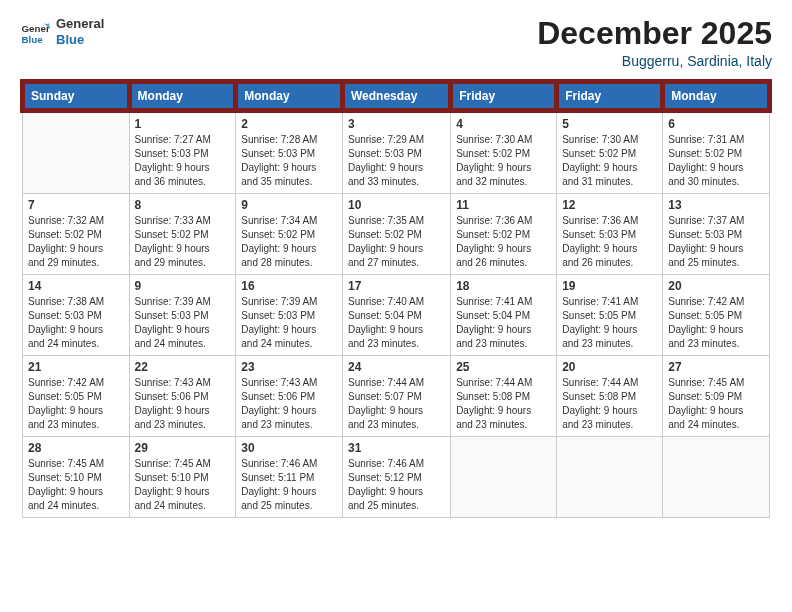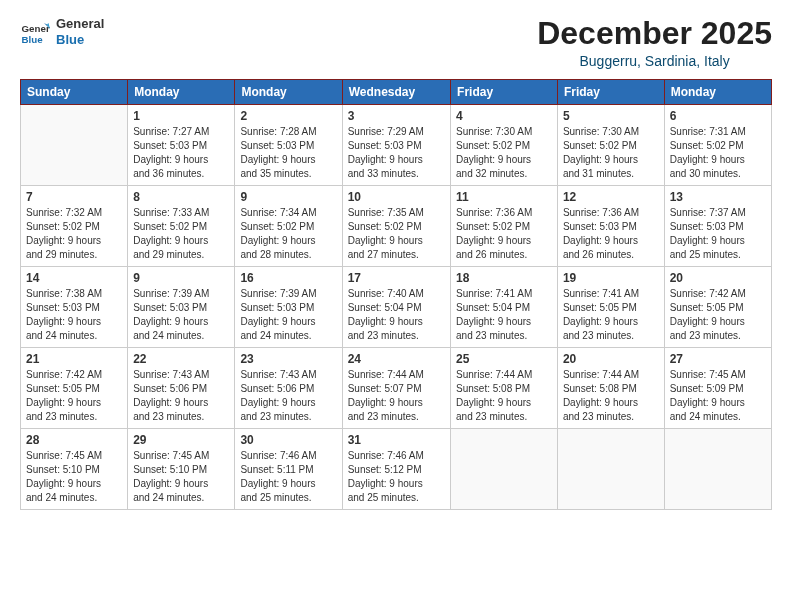--- a/index.html
+++ b/index.html
@@ -23,21 +23,21 @@
     .logo {
       display: flex;
       align-items: center;
       gap: 4px;
     }
     .logo-icon {
       width: 30px;
       height: 30px;
     }
     .title-block {
-      text-align: center;
+      text-align: right;
     }
     .month-title {
       font-size: 32px;
       font-weight: bold;
       color: #222;
       line-height: 1.1;
     }
     .location {
       font-size: 14px;
       color: #0c4a6e;
@@ -48,21 +48,21 @@
       border-collapse: collapse;
       font-size: 10.5px;
     }
     .calendar th {
       background-color: #2a6db5;
       color: #fff;
       text-align: left;
       padding: 5px 6px;
       font-size: 12px;
       font-weight: bold;
-      border: 1px solid #7f1d1d;
+      border: 5px solid #7f1d1d;
     }
     .calendar td {
       border: 1px solid #ccc;
       vertical-align: top;
       padding: 4px 5px;
       width: 110px;
       height: 80px;
       font-size: 10px;
       color: #333;
     }

